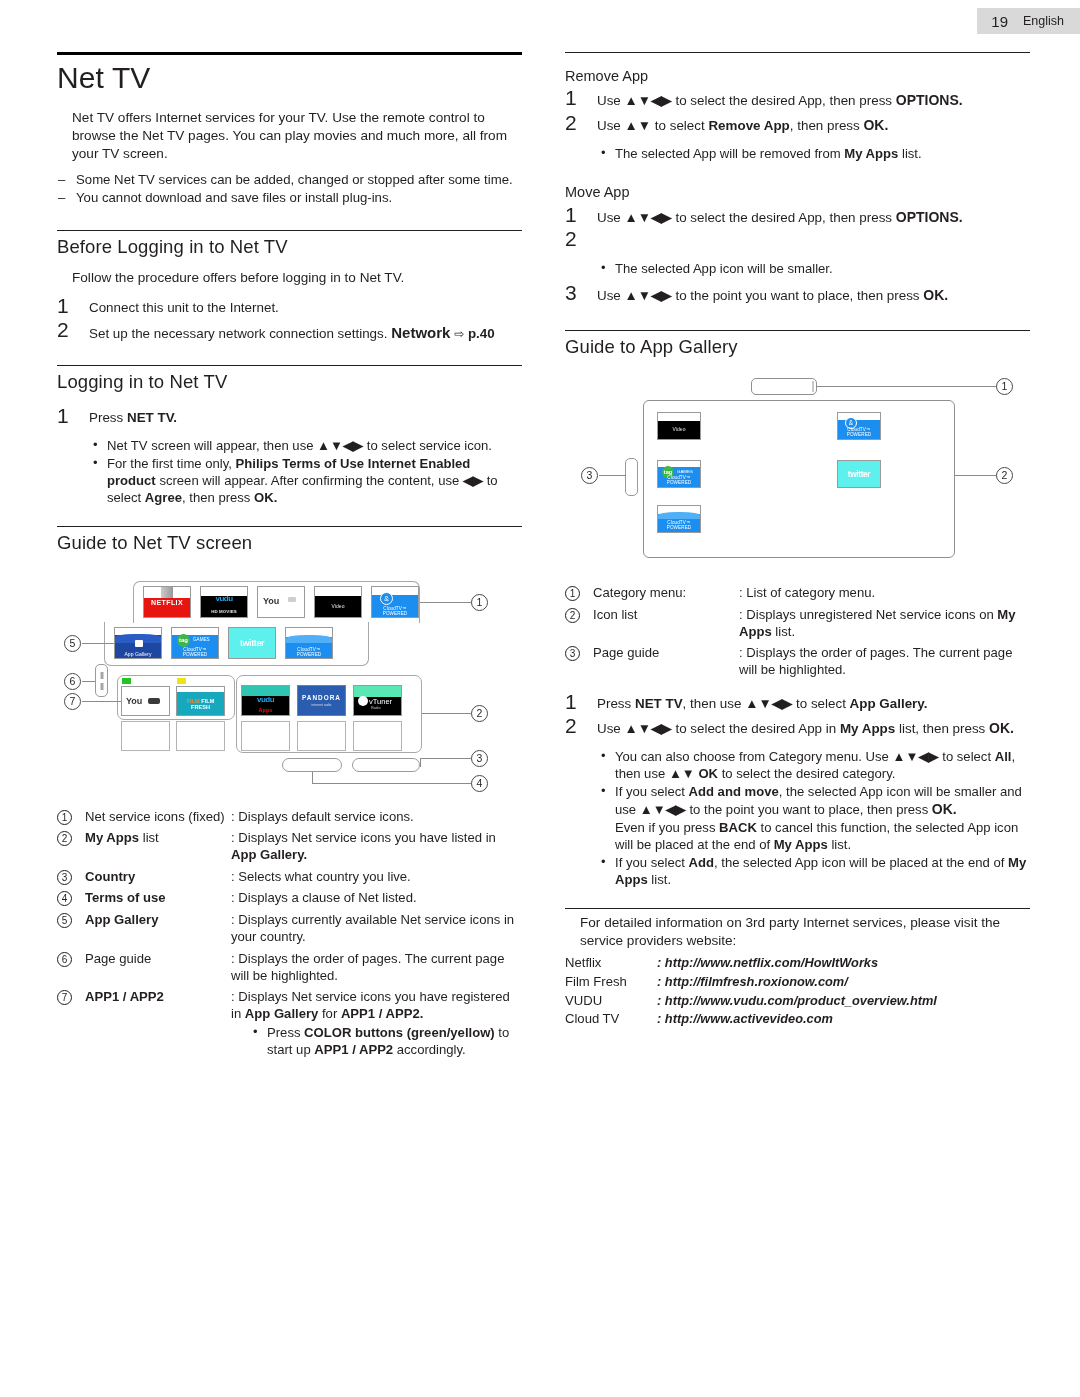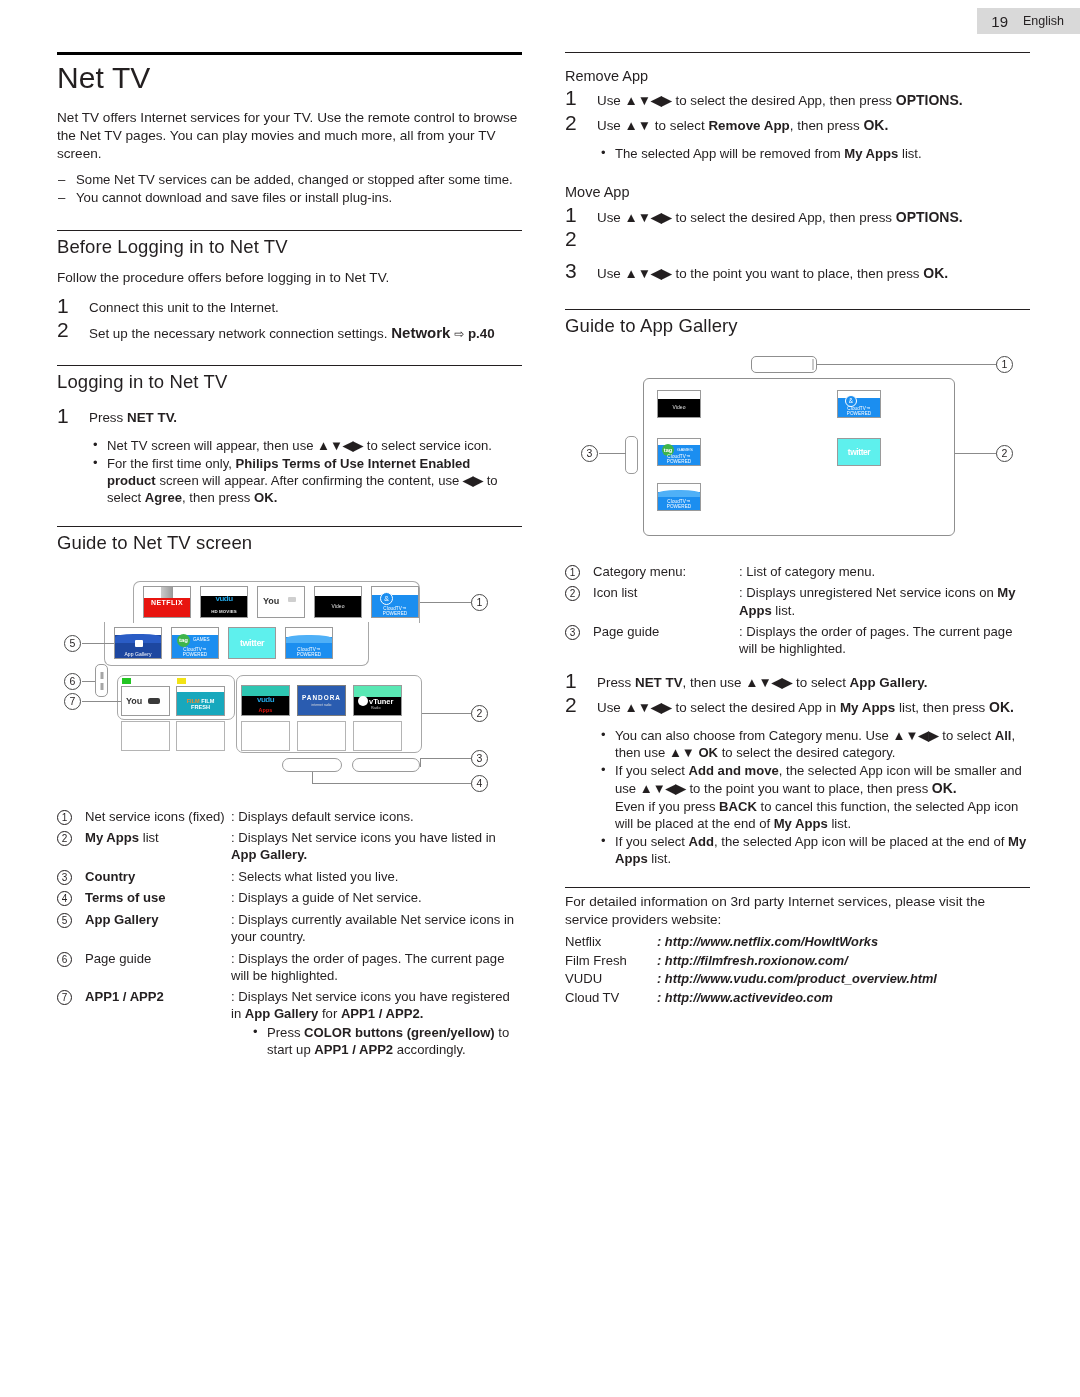--- a/index.html
+++ b/index.html
@@ -41,21 +41,21 @@
     margin:0 0 14px 0; line-height:1.12;
   }
   h2.sec-title{
     font-size:18.5px; font-weight:400; letter-spacing:.1px;
     margin:0 0 11px 0; line-height:1.2;
   }
   h3.sub-title{
     font-size:14.5px; font-weight:400; margin:0 0 2px 0; line-height:1.2;
   }
 
-  p.body{ font-size:13.6px; line-height:1.33; margin:0 0 8px 0; }
+  p.body{ font-size:13.6px; line-height:1.33; margin:0 0 8px 15px; }
 
   
   ul.dash{ list-style:none; margin:0 0 12px 0; padding:0; }
   ul.dash > li{
     font-size:13.2px; line-height:1.3; margin-bottom:1px;
     padding-left:19px; position:relative;
   }
   ul.dash > li:before{
     content:"\2013"; position:absolute; left:1px; top:0;
   }
@@ -317,21 +317,21 @@
     </div>
 
     <div class="tile" style="left:240px; top:120px; width:49px; height:31px; background:#2a5cb0; border:1.6px solid #7d7d7d;">
       <div style="position:absolute;left:0;right:0;top:8px;text-align:center;font-size:6.4px;font-weight:bold;color:#fff;letter-spacing:1px;">PANDORA</div>
       <div style="position:absolute;left:0;right:0;top:17px;text-align:center;font-size:3.4px;color:#dcdcdc;">internet radio</div>
     </div>
 
     <div class="tile" style="left:296px; top:120px; width:49px; height:31px; background:#000;">
       <div style="position:absolute;left:0;right:0;top:0;height:11px;background:#59e8b4;"></div>
       <div style="position:absolute;left:4px;top:10px;width:10px;height:10px;border-radius:50%;background:#fff;"></div>
-      <div style="position:absolute;left:15px;top:11px;font-size:7.5px;font-weight:bold;color:#fff;">vTuner</div>
+      <div style="position:absolute;left:15px;top:11px;font-size:7.5px;font-weight:normal;color:#fff;">vTuner</div>
       <div style="position:absolute;left:17px;top:20px;font-size:3.6px;color:#cfcfcf;">Radio</div>
     </div>
 
     <div class="tile tile-empty" style="left:64px; top:156px; width:49px; height:30px;"></div>
     <div class="tile tile-empty" style="left:119px; top:156px; width:49px; height:30px;"></div>
     <div class="tile tile-empty" style="left:184px; top:156px; width:49px; height:30px;"></div>
     <div class="tile tile-empty" style="left:240px; top:156px; width:49px; height:30px;"></div>
     <div class="tile tile-empty" style="left:296px; top:156px; width:49px; height:30px;"></div>
 
     <div class="btnpill" style="left:225px; top:193px; width:60px; height:14px;"></div>
@@ -369,26 +369,26 @@
       <td class="lg-desc">: Displays default service icons.</td>
     </tr>
     <tr>
       <td class="lg-num"><span class="circnum">2</span></td>
       <td class="lg-term"><b>My Apps</b><span> list</span></td>
       <td class="lg-desc"><span>: Displays Net service icons you have listed in </span><b>App Gallery.</b></td>
     </tr>
     <tr>
       <td class="lg-num"><span class="circnum">3</span></td>
       <td class="lg-term"><b>Country</b></td>
-      <td class="lg-desc">: Selects what listed you live.</td>
+      <td class="lg-desc">: Selects what country you live.</td>
     </tr>
     <tr>
       <td class="lg-num"><span class="circnum">4</span></td>
       <td class="lg-term"><b>Terms of use</b></td>
-      <td class="lg-desc">: Displays a guide of Net service.</td>
+      <td class="lg-desc">: Displays a clause of Net listed.</td>
     </tr>
     <tr>
       <td class="lg-num"><span class="circnum">5</span></td>
       <td class="lg-term"><b>App Gallery</b></td>
       <td class="lg-desc">: Displays currently available Net service icons in your country.</td>
     </tr>
     <tr>
       <td class="lg-num"><span class="circnum">6</span></td>
       <td class="lg-term">Page guide</td>
       <td class="lg-desc">: Displays the order of pages. The current page will be highlighted.</td>
@@ -452,20 +452,23 @@
         <span>Use</span>
         <b>▲▼◀▶</b>
         <span>to select the desired App, then press</span>
         <b style="font-size:14px">OPTIONS.</b>
       </div>
     </div>
     <div class="step">
       <div class="num">2</div>
     </div>
   </div>
+  <ul class="dot">
+    <li>The selected App icon will be smaller.</li>
+  </ul>
   <div class="steps" style="margin-top:2px">
     <div class="step">
       <div class="num">3</div>
       <div class="txt">
         <span>Use</span>
         <b>▲▼◀▶</b>
         <span>to the point you want to place, then press</span>
         <b style="font-size:14px">OK.</b>
       </div>
     </div>

